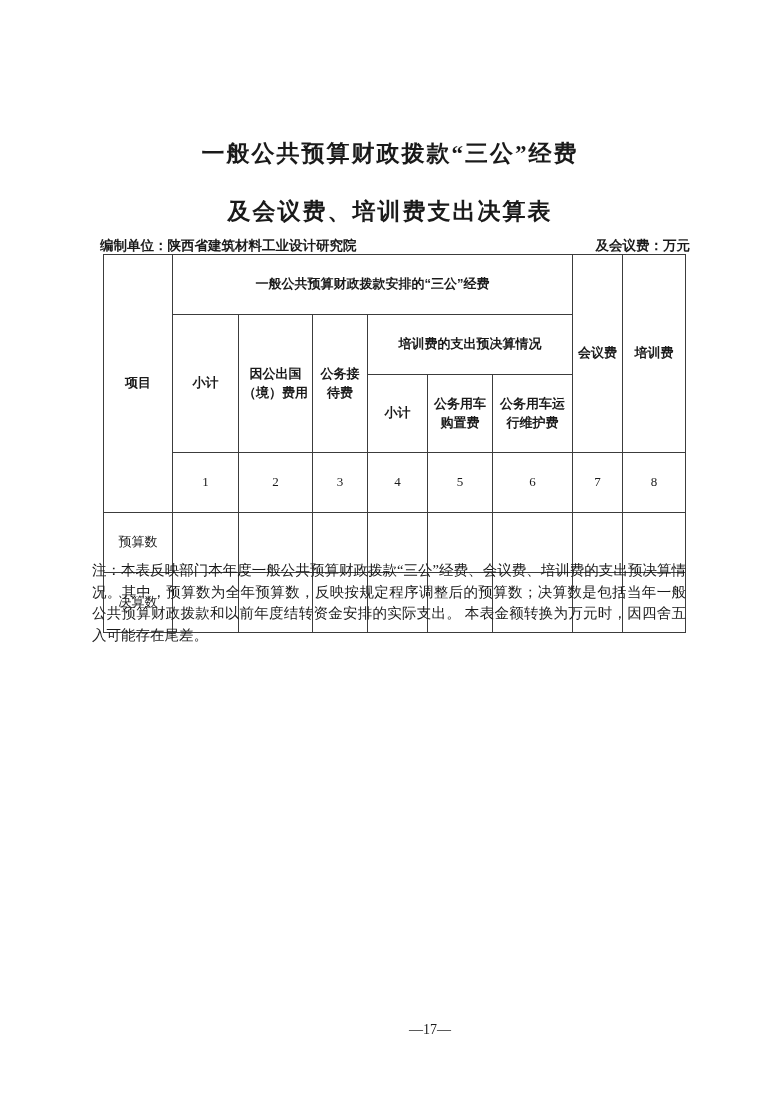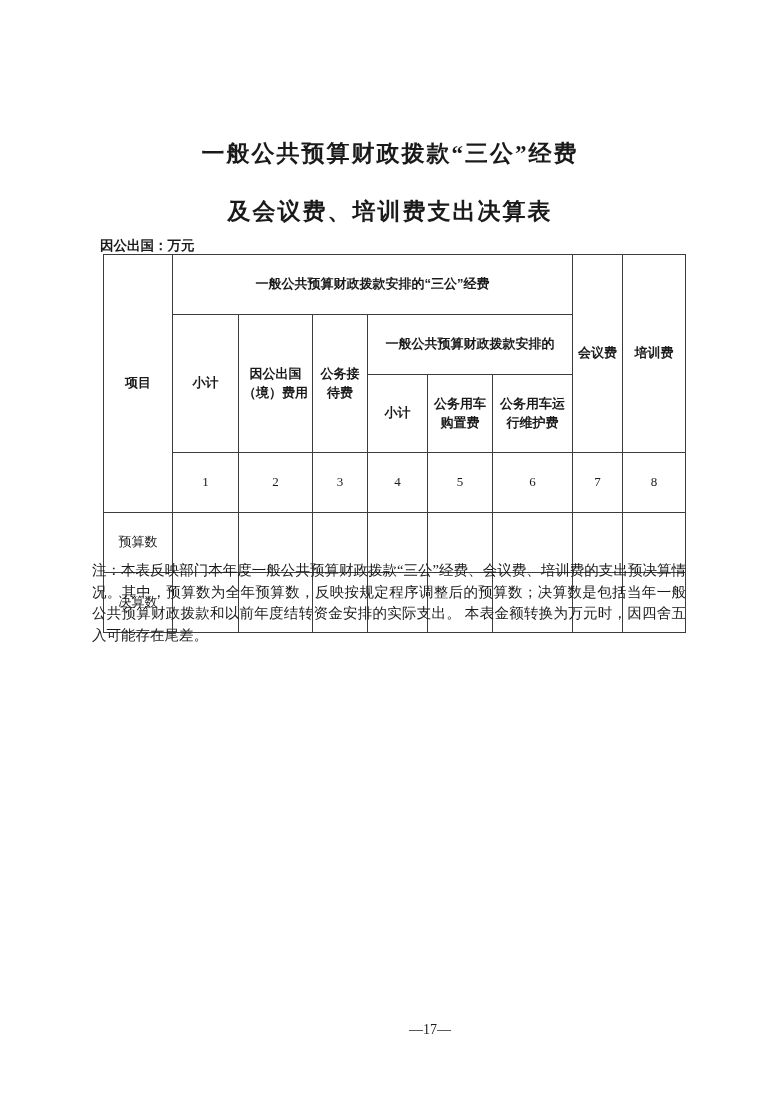--- a/index.html
+++ b/index.html
@@ -105,21 +105,22 @@
 </head>
 <body>
 
 <div class="page">
 
   <div class="doc-title line1">一般公共预算财政拨款“三公”经费</div>
   <div class="doc-title line2">及会议费、培训费支出决算表</div>
 
 
   <div class="meta-row">
-    <span>因公出国：万元</span>
+    <span>编制单位：陕西省建筑材料工业设计研究院</span>
+    <span>及会议费：万元</span>
   </div>
 
   <table class="budget">
     <colgroup>
       <col style="width:69px">
         <col style="width:66px">
         <col style="width:74px">
       <col style="width:55px">
         <col style="width:60px">
         <col style="width:65px">
@@ -131,21 +132,21 @@
         <tr style="height:50px">
       <td class="hdr" rowspan="4">项目</td>
       <td class="hdr" colspan="6">一般公共预算财政拨款安排的“三公”经费</td>
       <td class="hdr" rowspan="3">会议费</td>
       <td class="hdr" rowspan="3">培训费</td>
     </tr>
     <tr style="height:49px">
       <td class="hdr" rowspan="2">小计</td>
       <td class="hdr" rowspan="2">因公出国（境）费用</td>
       <td class="hdr" rowspan="2">公务接待费</td>
-      <td class="hdr" colspan="3">一般公共预算财政拨款安排的</td>
+      <td class="hdr" colspan="3">培训费的支出预决算情况</td>
     </tr>
     <tr style="height:53px">
       <td class="hdr">小计</td>
       <td class="hdr">公务用车购置费</td>
       <td class="hdr">公务用车运行维护费</td>
     </tr>
     <tr style="height:52px">
       <td class="num">1</td>
       <td class="num">2</td>
       <td class="num">3</td>

